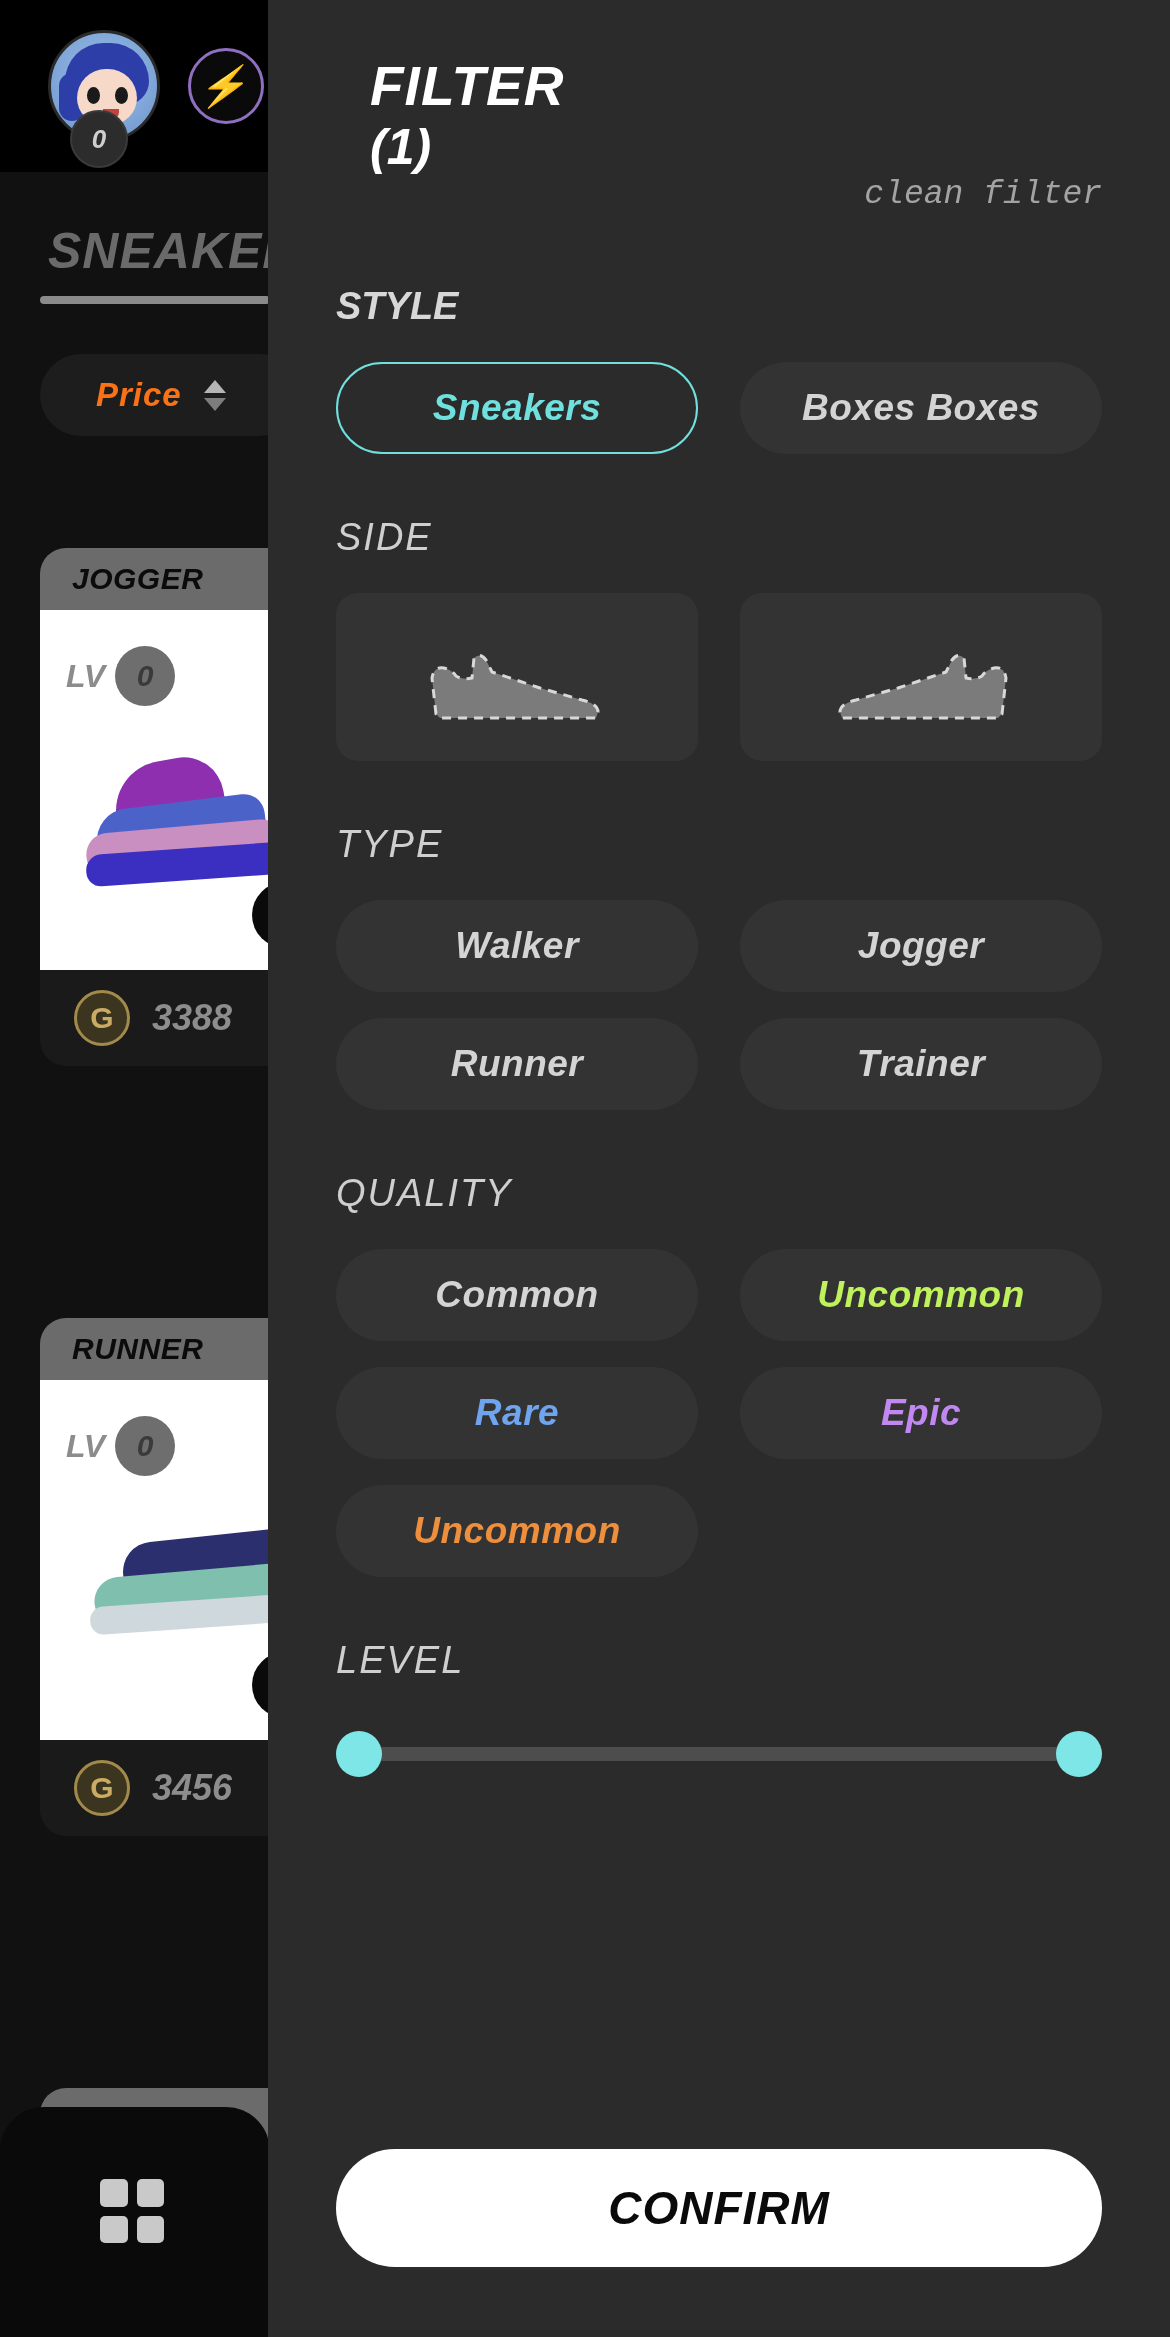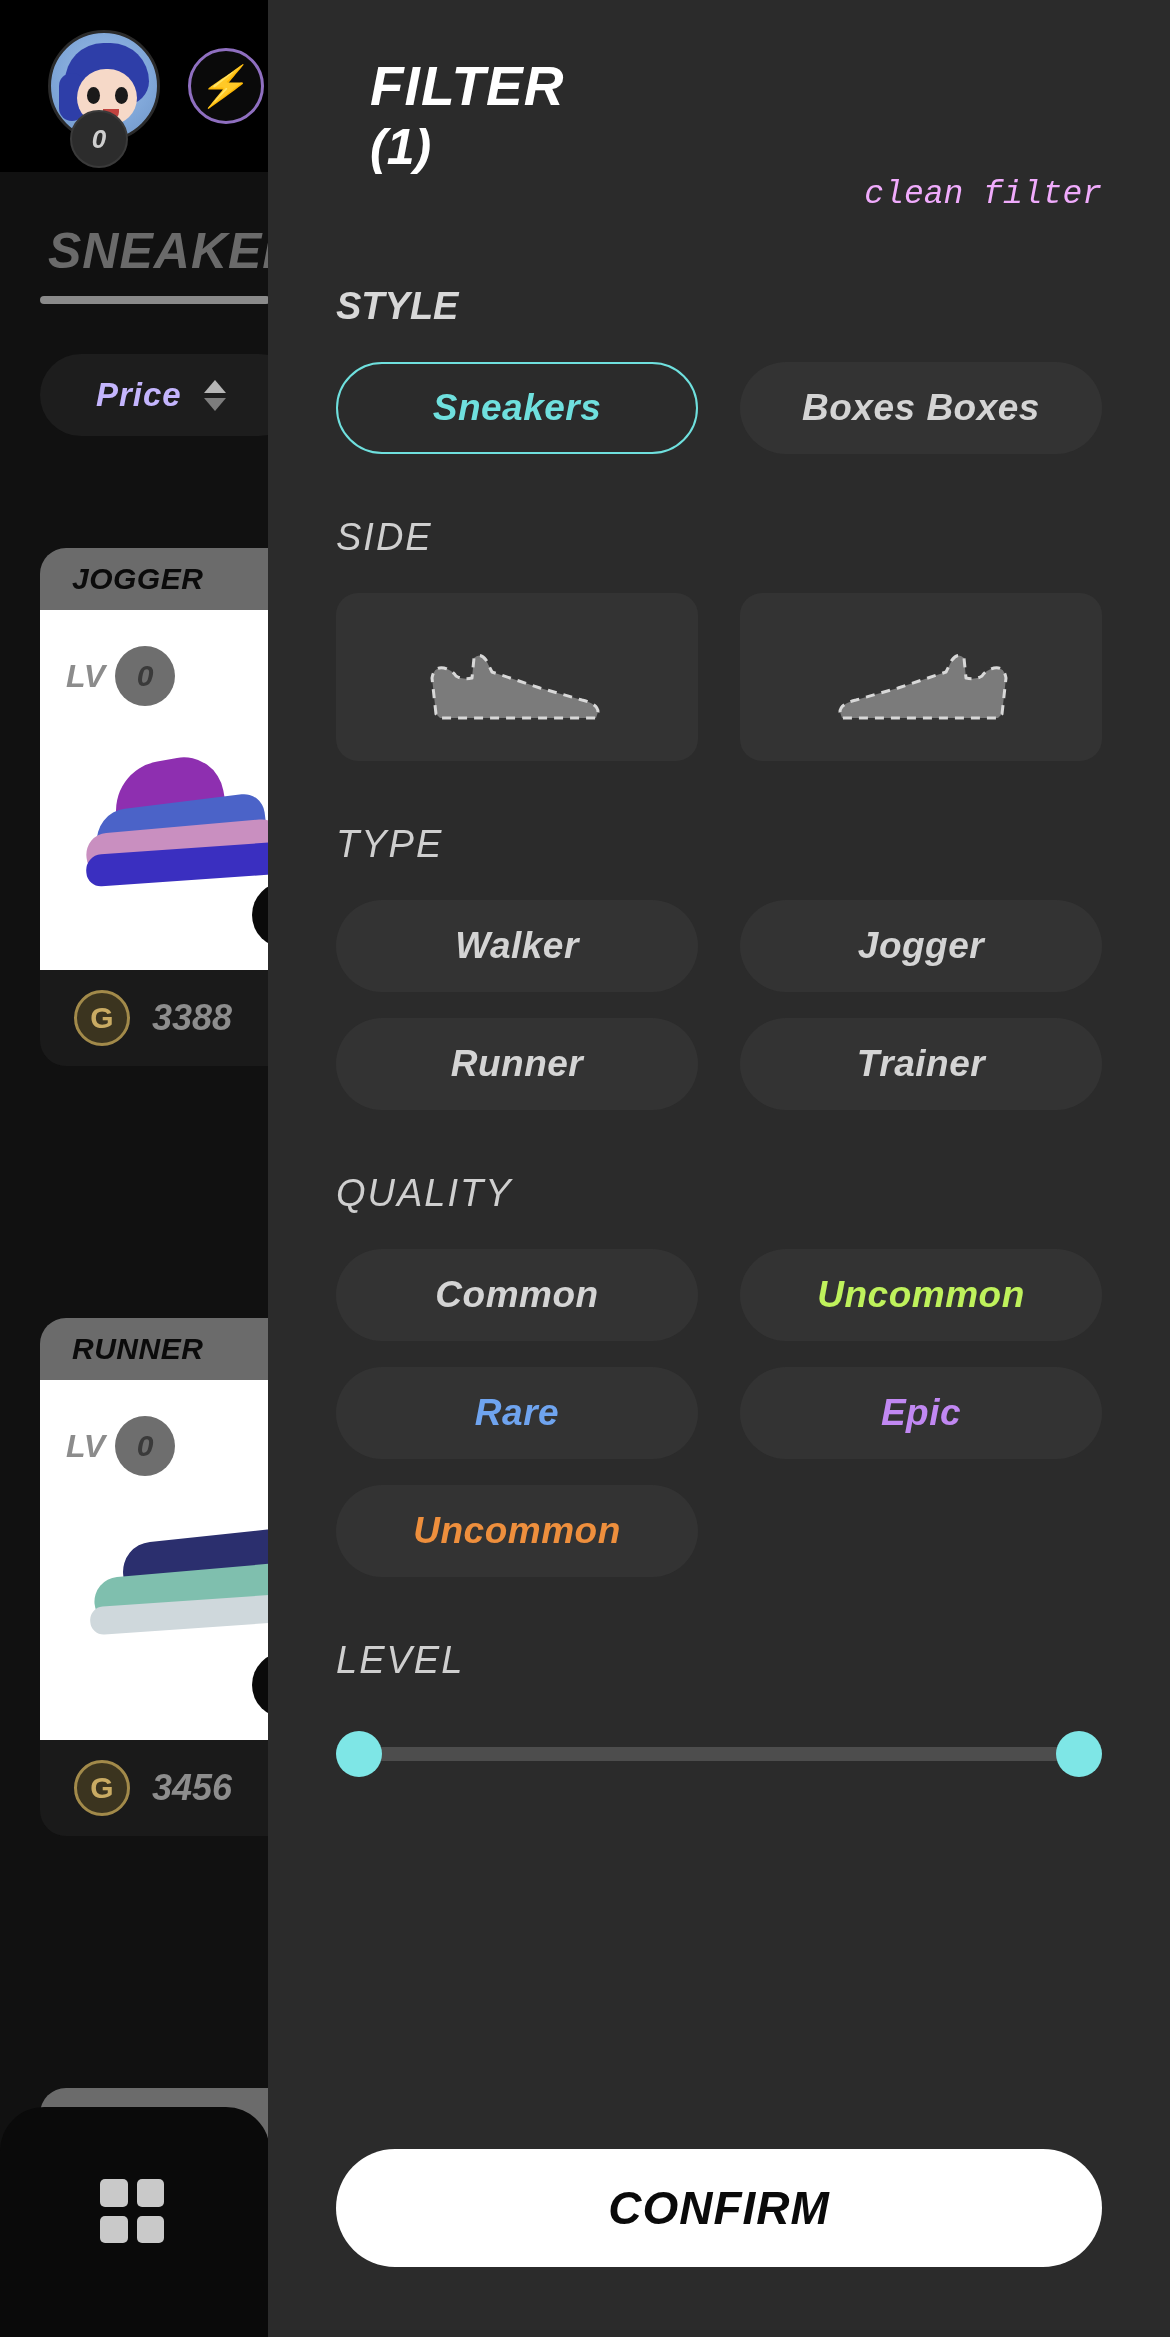--- a/index.html
+++ b/index.html
@@ -105,21 +105,21 @@
   .price-sort {
     position: absolute;
     top: 354px; left: 40px;
     width: 260px; height: 82px;
     background: #1d1d1d;
     border-radius: 41px;
     display: flex; align-items: center;
     padding-left: 56px; gap: 22px;
   }
   .price-sort .lbl {
-    font-size: 33px; font-style: italic; font-weight: 700; color: #c4b5fd;
+    font-size: 33px; font-style: italic; font-weight: 700; color: #f97316;
     letter-spacing: 1px;
   }
   .sortarrows { display:flex; flex-direction:column; gap:5px; }
   .sortarrows i {
     display:block; width:0; height:0;
     border-left: 11px solid transparent; border-right: 11px solid transparent;
   }
   .sortarrows i.up { border-bottom: 13px solid #b5b5b5; }
   .sortarrows i.dn { border-top: 13px solid #7d7d7d; }
 
@@ -215,21 +215,21 @@
     font-size: 55px; font-weight: 800; font-style: italic;
     color: #ffffff; letter-spacing: 1px;
   }
   .ph-count {
     font-size: 50px; font-weight: 800; font-style: italic;
     color: #ffffff; margin-left: 34px;
   }
   .ph-clean {
     margin-left: auto;
     font-family: "Liberation Mono", monospace;
-    font-size: 33px; font-style: italic; color: #f0abfc;
+    font-size: 33px; font-style: italic; color: #a3a3a3;
   }
 
   .sec-label {
     font-style: italic; color: #d8d8d8;
     margin-top: 62px; margin-bottom: 34px;
   }
   .sec-label.style { font-size: 38px; font-weight: 800; letter-spacing: 0px; margin-top: 72px;}
   .sec-label.thin { font-size: 38px; font-weight: 300; letter-spacing: 2px; color:#cfcfcf; }
 
   .grid2 {

